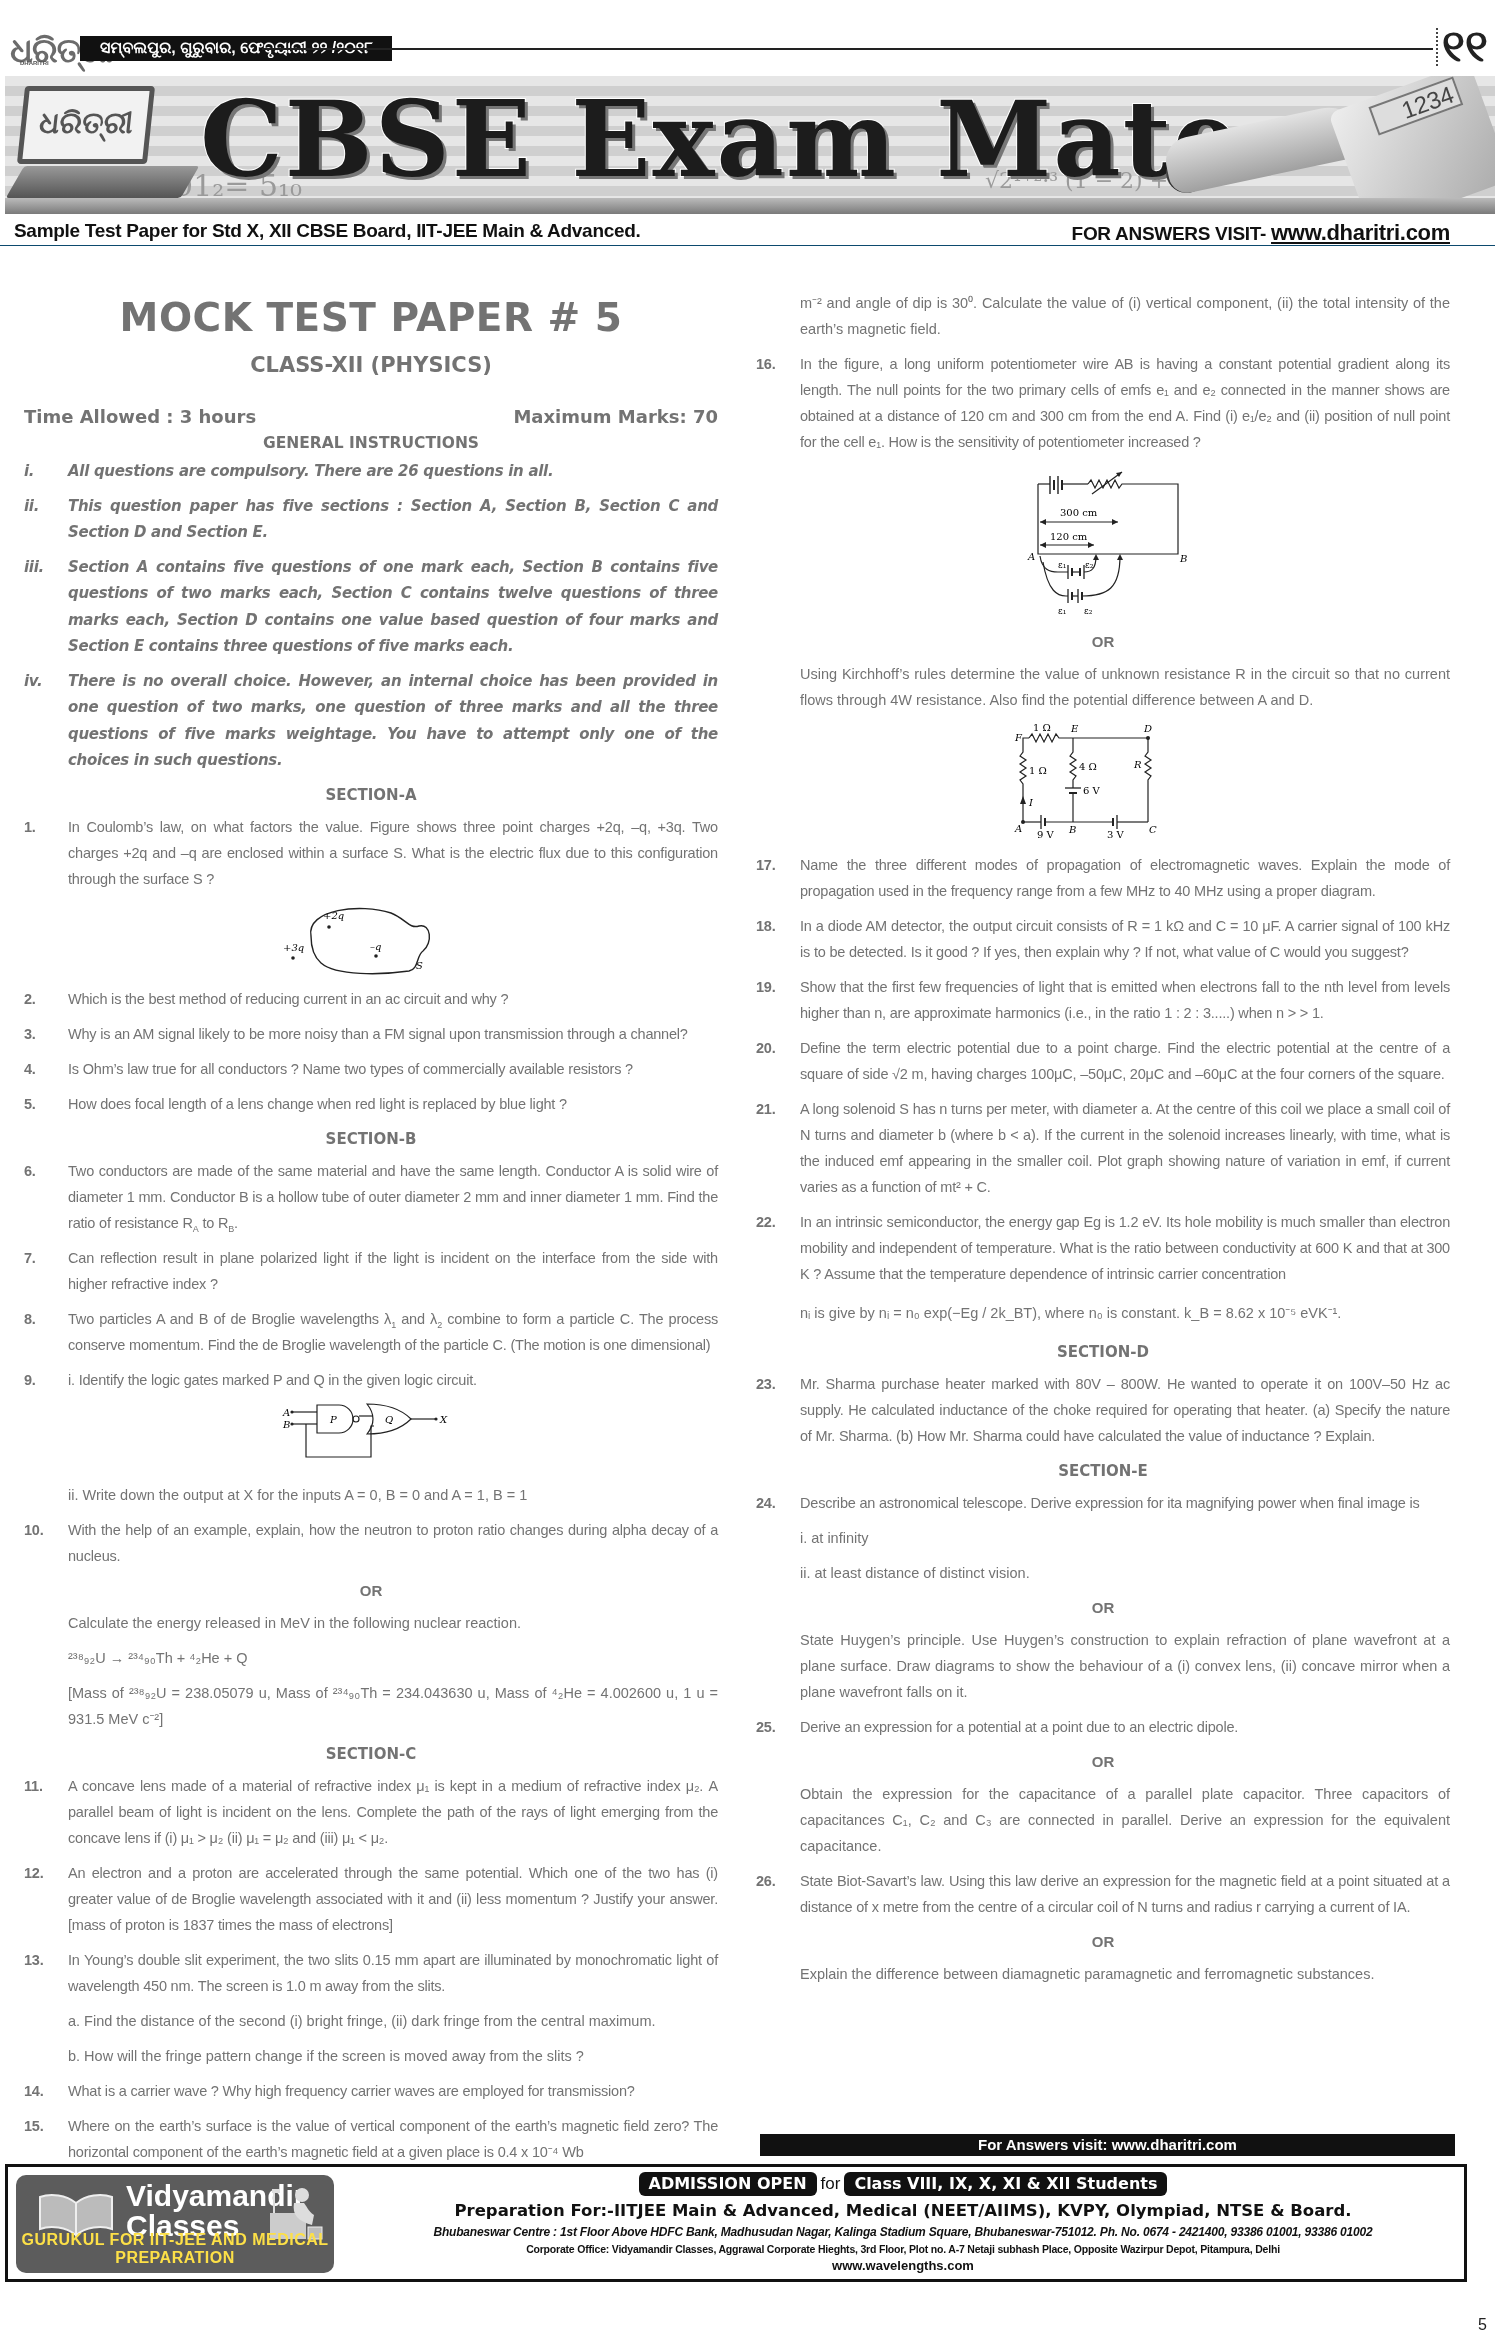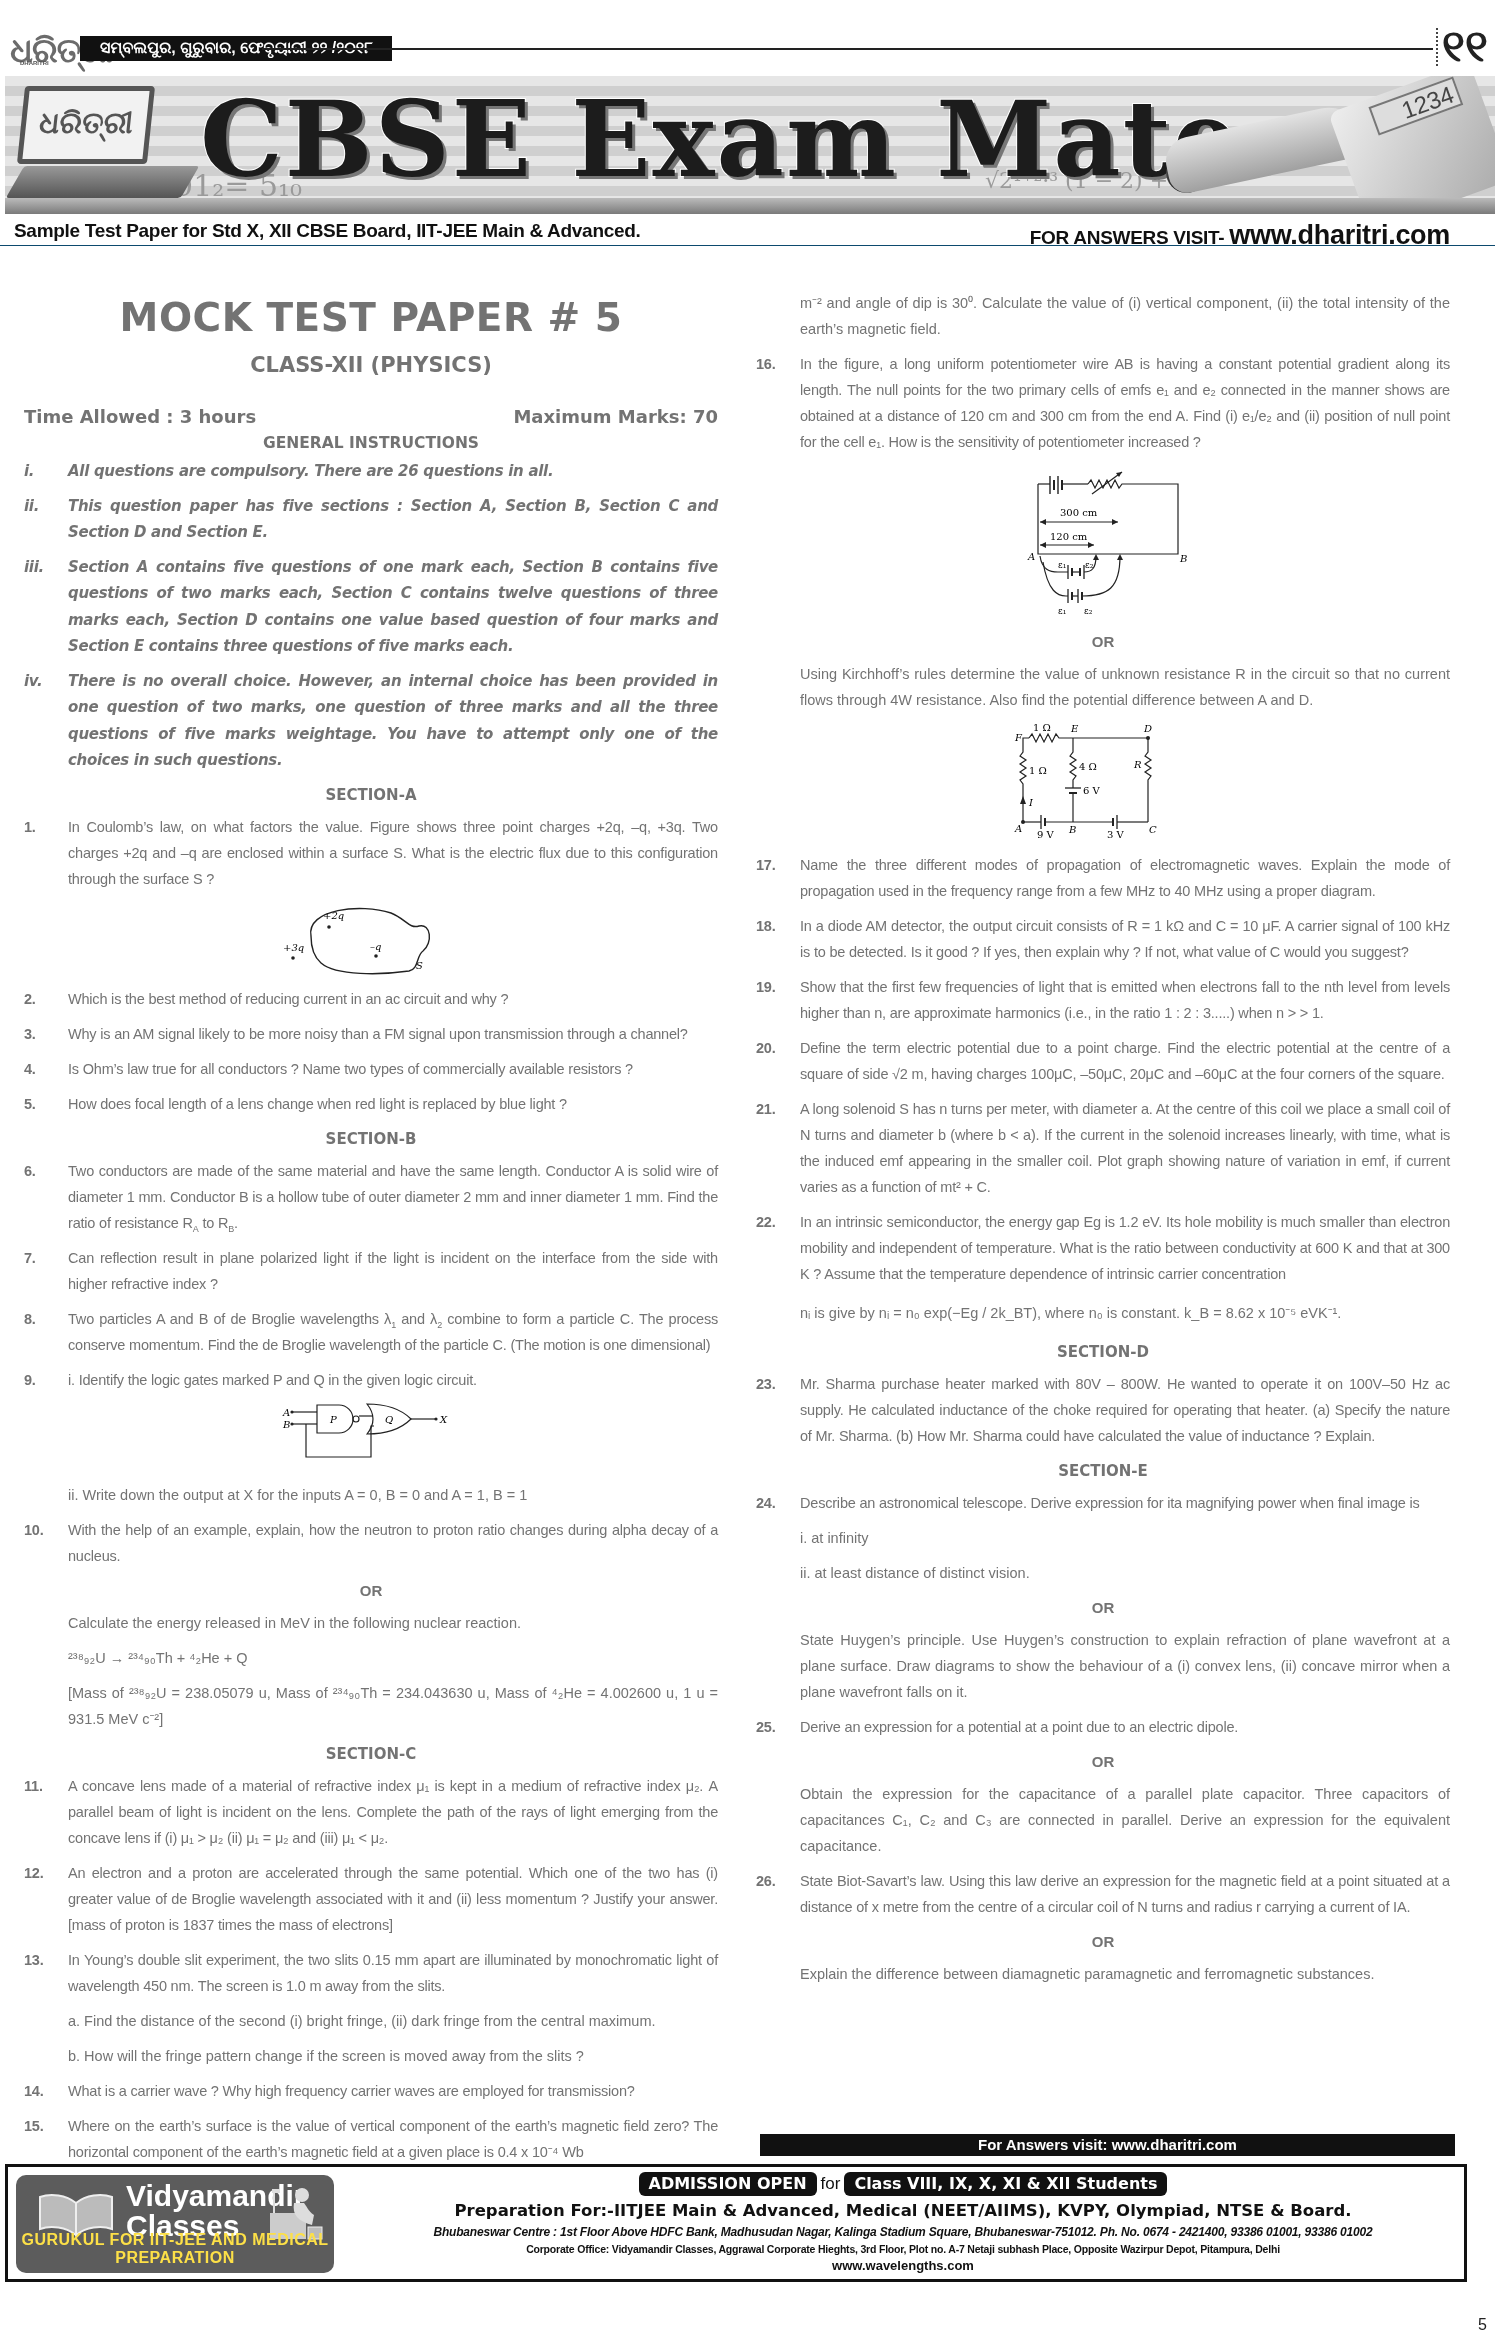--- a/index.html
+++ b/index.html
@@ -26,21 +26,21 @@
   .banner-math { position: absolute; color: #9a9a9a; font-family: "DejaVu Serif", serif; }
   .banner-title { position: absolute; left: 195px; top: 4px; font-family: "DejaVu Serif", serif; font-weight: 900; font-size: 104px; line-height: 120px; color: #1c1c1c; letter-spacing: 2px; -webkit-text-stroke: 2px #fff; paint-order: stroke fill; text-shadow: 3px 3px 0 #777; white-space: nowrap; }
   .calc { position: absolute; right: 0; top: 8px; width: 150px; height: 125px; background: linear-gradient(135deg, #eee, #aaa); transform: rotate(-20deg); border-radius: 10px; }
   .calc-display { position: absolute; left: 40px; top: 8px; width: 90px; height: 30px; background: #ddd; border: 2px solid #777; font-size: 24px; color: #444; text-align: right; padding-right: 4px; }
   .hand { position: absolute; right: 130px; top: 45px; width: 200px; height: 55px; background: linear-gradient(180deg, #e3e3e3, #a0a0a0); border-radius: 40px 60px 30px 30px; transform: rotate(-12deg); }
   .mouse { position: absolute; right: 250px; top: 70px; width: 80px; height: 40px; background: linear-gradient(180deg, #555, #222); border-radius: 40px; transform: rotate(-20deg); }
 
   .tagline-row { position: absolute; left: 0; top: 218px; width: 1495px; height: 28px; border-bottom: 1px solid #0c4a6e; }
   .tagline-left { position: absolute; left: 14px; top: 2px; font-size: 19px; font-weight: bold; color: #111; letter-spacing: -0.3px; }
   .tagline-right { position: absolute; right: 45px; top: 2px; font-size: 19px; font-weight: bold; color: #111; letter-spacing: -0.3px; }
-  .tagline-right b { font-size: 27px; }
+  .tagline-right b { font-size: 22px; text-decoration: underline; }
 
   
   .col { position: absolute; top: 280px; font-size: 14.5px; line-height: 26px; color: #737373; }
   .col-left { left: 24px; width: 694px; }
   .col-right { left: 756px; width: 694px; top: 290px; }
 
   .paper-title { text-align: center; font-family: "DejaVu Sans", sans-serif; font-weight: bold; font-size: 39px; line-height: 60px; margin-top: 8px; letter-spacing: 0.5px; }
   .paper-sub { text-align: center; font-family: "DejaVu Sans", sans-serif; font-weight: bold; font-size: 21px; line-height: 34px; }
   .time-row { display: flex; justify-content: space-between; margin-top: 22px; font-family: "DejaVu Sans", sans-serif; font-weight: bold; font-size: 18px; line-height: 26px; text-align: right; }
   .gi-title { text-align: center; font-family: "DejaVu Sans", sans-serif; font-weight: bold; font-size: 15.5px; line-height: 26px; margin-bottom: 2px; }

